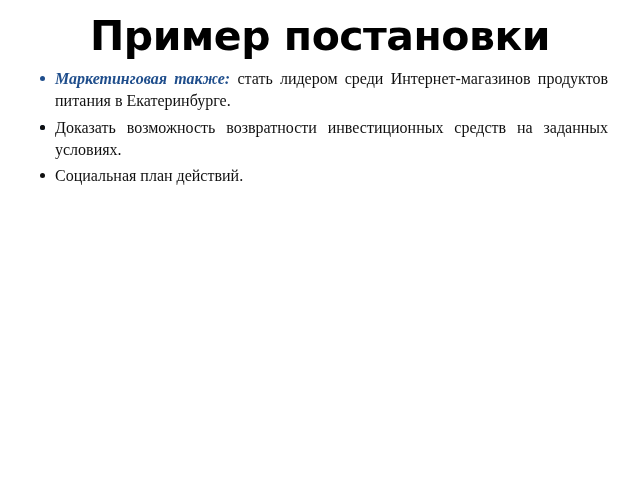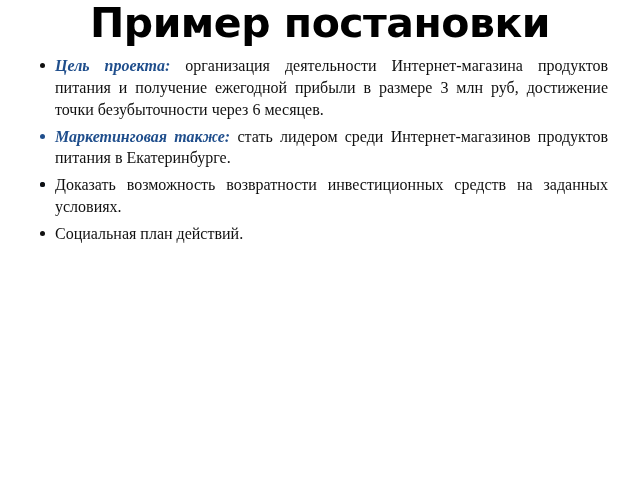--- a/index.html
+++ b/index.html
@@ -12,21 +12,21 @@
   html, body {
     width: 640px;
     height: 480px;
     background: var(--background);
     overflow: hidden;
   }
   .slide {
     width: 640px;
     height: 347px;
     background: var(--background);
-    padding-top: 1px;
+    padding-top: 14px;
   }
   .slide-title {
     text-align: center;
     font-family: "DejaVu Sans", "Liberation Sans", sans-serif;
     font-weight: bold;
     font-size: 41px;
     line-height: 1.08;
     color: var(--title-black);
     letter-spacing: -0.5px;
   }
@@ -65,25 +65,20 @@
 <body>
 
 <div class="slide">
 
   <h1 class="slide-title">
     <span class="title-line">Пример постановки</span>
   </h1>
 
   <ul class="bullet-list">
 
-    <li class="bullet-item">
-      <span class="dot dot-black"></span>
-      <b class="lead">Цель проекта:</b>
-      <span>организация деятельности Интернет-магазина продуктов питания и получение ежегодной прибыли в размере 3 млн руб, достижение точки безубыточности через 6 месяцев.</span>
-    </li>
 
     <li class="bullet-item">
       <span class="dot dot-blue"></span>
       <b class="lead">Маркетинговая также:</b>
       <span>стать лидером среди Интернет-магазинов продуктов питания в Екатеринбурге.</span>
     </li>
 
 
     <li class="bullet-item">
       <span class="dot dot-blue"></span>

